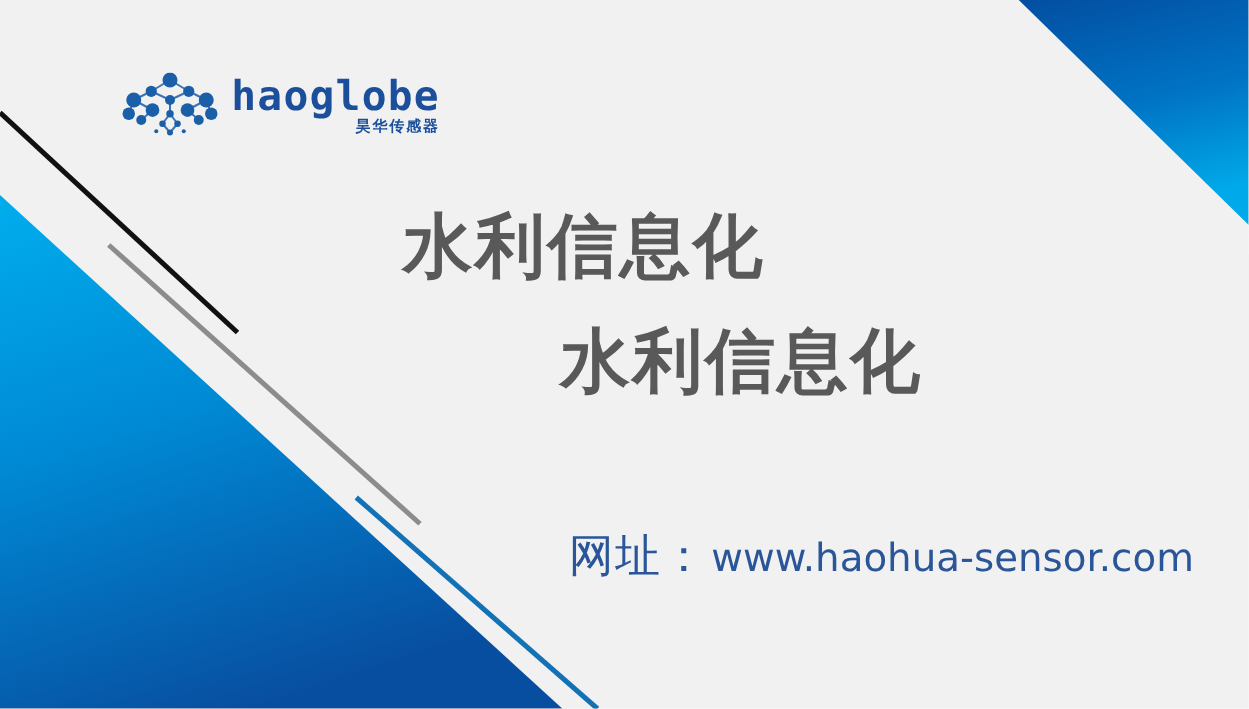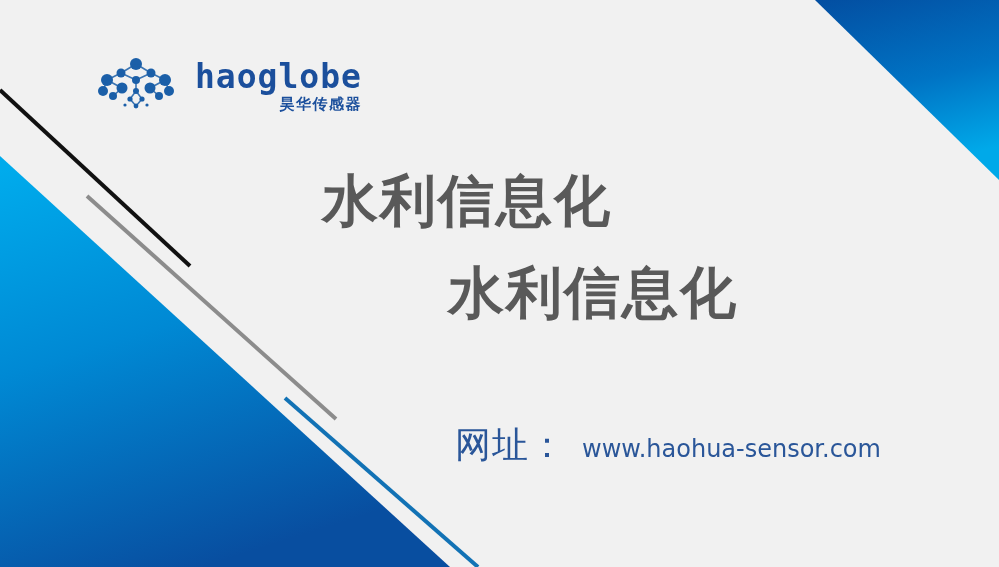--- a/index.html
+++ b/index.html
@@ -31,49 +31,49 @@
     height: 62px;
     display: flex;
     align-items: flex-start;
   }
   #logo-mark {
     width: 78px;
     height: 56px;
     flex: 0 0 auto;
   }
   #logo-text-block {
-    margin-left: 20px;
+    margin-left: 10px;
     padding-top: 2px;
     display: flex;
     flex-direction: column;
     align-items: flex-end;
   }
   #logo-wordmark {
     font-family: "DejaVu Sans Mono", monospace;
     font-size: 33px;
     font-weight: 700;
     letter-spacing: 1px;
     color: #1b4f9c;
     line-height: 1;
     white-space: nowrap;
   }
   #logo-subtext {
-    font-family: Liberation Sans, sans-serif;
-    font-size: 15px;
+    font-family: Liberation Mono, monospace;
+    font-size: 12px;
     font-weight: 700;
     letter-spacing: 1.5px;
     color: #1b4f9c;
     line-height: 1;
     margin-top: 3px;
     white-space: nowrap;
   }
   
   .title-line {
     position: absolute;
-    font-family: Liberation Sans, sans-serif;
+    font-family: Liberation Mono, monospace;
     font-weight: 700;
     font-size: 56px;
     letter-spacing: 2px;
     color: #595959;
     white-space: nowrap;
     line-height: 1;
   }
   #title-line-1 { left: 322px; top: 173px; }
   #title-line-2 { left: 448px; top: 265px; }
   
@@ -86,23 +86,23 @@
     white-space: nowrap;
   }
   #url-label {
     font-family: "DejaVu Sans", sans-serif;
     font-size: 36px;
     color: #2a5699;
     letter-spacing: 1px;
   }
   #url-value {
     font-family: "DejaVu Sans", sans-serif;
-    font-size: 24px;
+    font-size: 31px;
     color: #2a5699;
-    margin-left: 16px;
+    margin-left: 3px;
     letter-spacing: 0px;
   }
 </style>
 </head>
 <body>
 
 <div id="slide">
 
   <svg id="bg-svg" viewBox="0 0 999 567" preserveAspectRatio="none">
     <defs>

